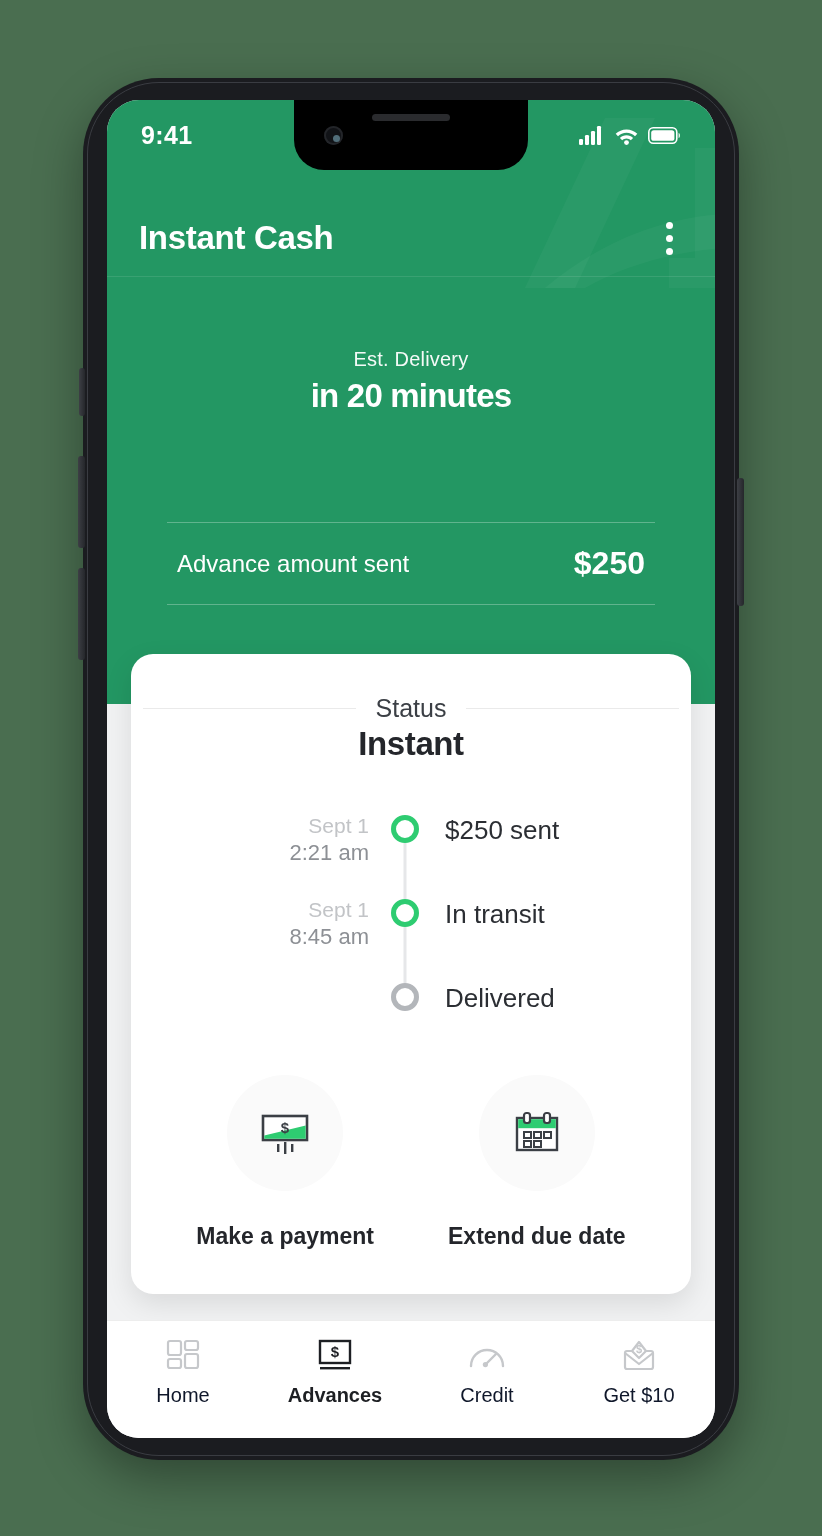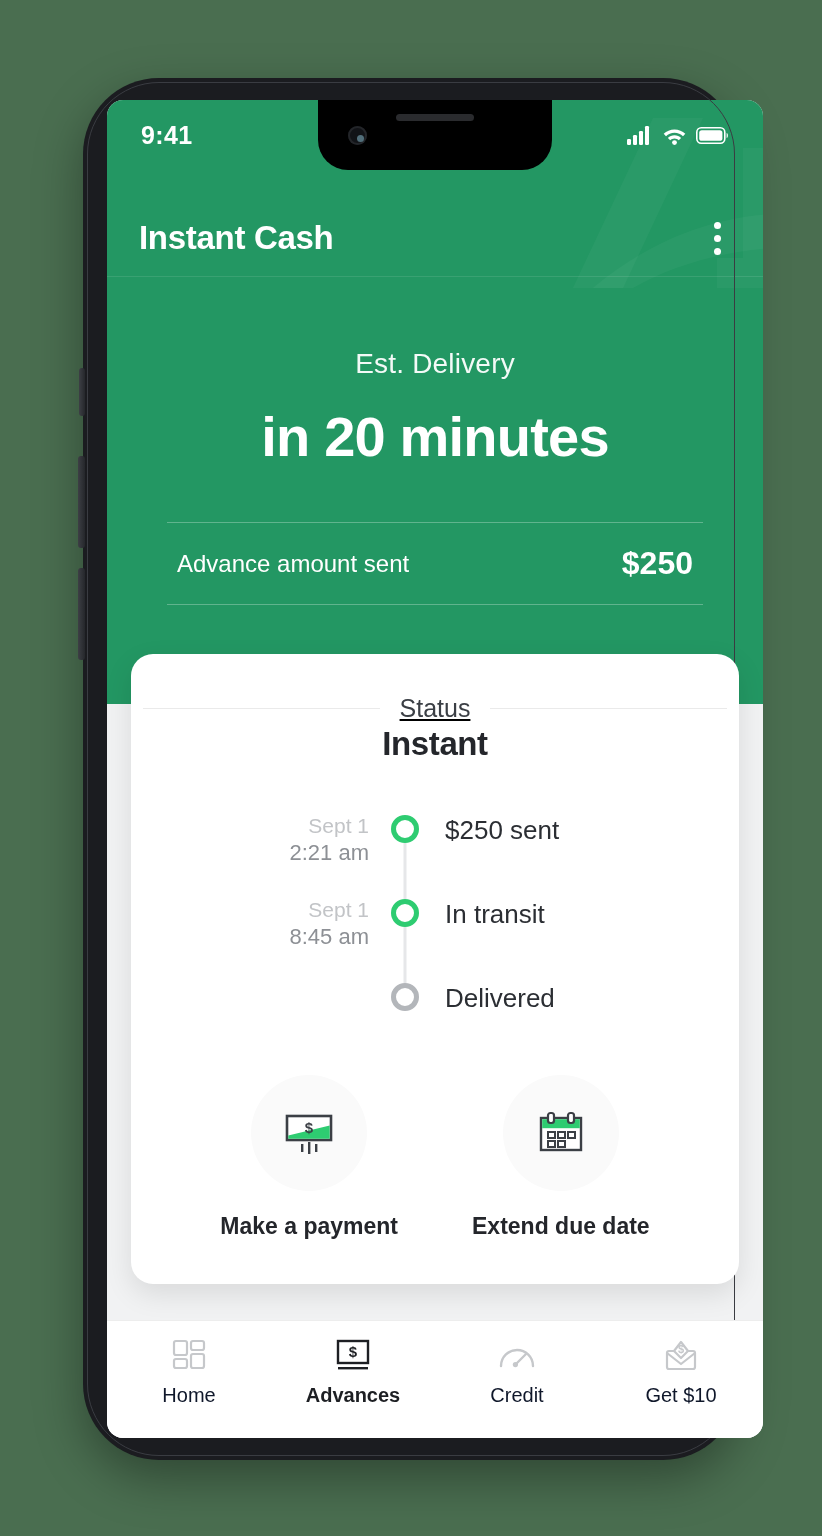--- a/index.html
+++ b/index.html
@@ -45,23 +45,23 @@
   .btn-mute  { left: -4px; top: 290px; width: 6px; height: 48px; }
   .btn-vol-u { left: -5px; top: 378px; width: 7px; height: 92px; }
   .btn-vol-d { left: -5px; top: 490px; width: 7px; height: 92px; }
   .btn-power { right: -5px; top: 400px; width: 7px; height: 128px; }
 
   
   .screen {
     position: absolute;
     left: 24px;
     top: 22px;
-    width: 656px;
+    width: 608px;
     height: 1338px;
-    border-radius: 16px;
+    border-radius: 32px;
     overflow: hidden;
     background: #f1f2f3;
   }
 
   
   .notch {
     position: absolute;
     left: 50%;
     transform: translateX(-50%);
     top: 0;
@@ -183,29 +183,29 @@
   
   .hero {
     position: absolute;
     left: 0; right: 0;
     top: 248px;
     text-align: center;
     z-index: 10;
   }
   .hero-label {
     color: rgba(255,255,255,0.95);
-    font-size: 28px;
+    font-size: 20px;
     letter-spacing: .2px;
   }
   .hero-value {
     color: #fff;
-    font-size: 56px;
+    font-size: 33px;
     font-weight: bold;
     letter-spacing: -0.8px;
-    margin-top: 24px;
+    margin-top: 6px;
   }
 
   
   .summary {
     position: absolute;
     left: 60px;
     right: 60px;
     top: 422px;
     z-index: 10;
     border-top: 1px solid rgba(255,255,255,0.28);
@@ -231,21 +231,20 @@
     z-index: 25;
   }
 
   .card-heading { text-align: center; }
   .status-row {
     display: flex;
     align-items: center;
     justify-content: center;
     gap: 20px;
     padding: 0 12px;
-    text-decoration: underline;
   }
   .status-row .rule {
     flex: 1;
     height: 1px;
     background: #eaeaea;
   }
   .status-word {
     font-size: 25px;
     color: #3b3f45;
   }
@@ -334,21 +333,21 @@
   .action-circle {
     width: 116px; height: 116px;
     border-radius: 50%;
     background: #fafafa;
     display: flex;
     align-items: center;
     justify-content: center;
     margin: 0 auto;
   }
   .action-label {
-    margin-top: 22px;
+    margin-top: 32px;
     font-size: 23px;
     font-weight: bold;
     color: #24262b;
   }
 
   
   .bottom-nav {
     position: absolute;
     left: 0; right: 0;
     bottom: 0;

